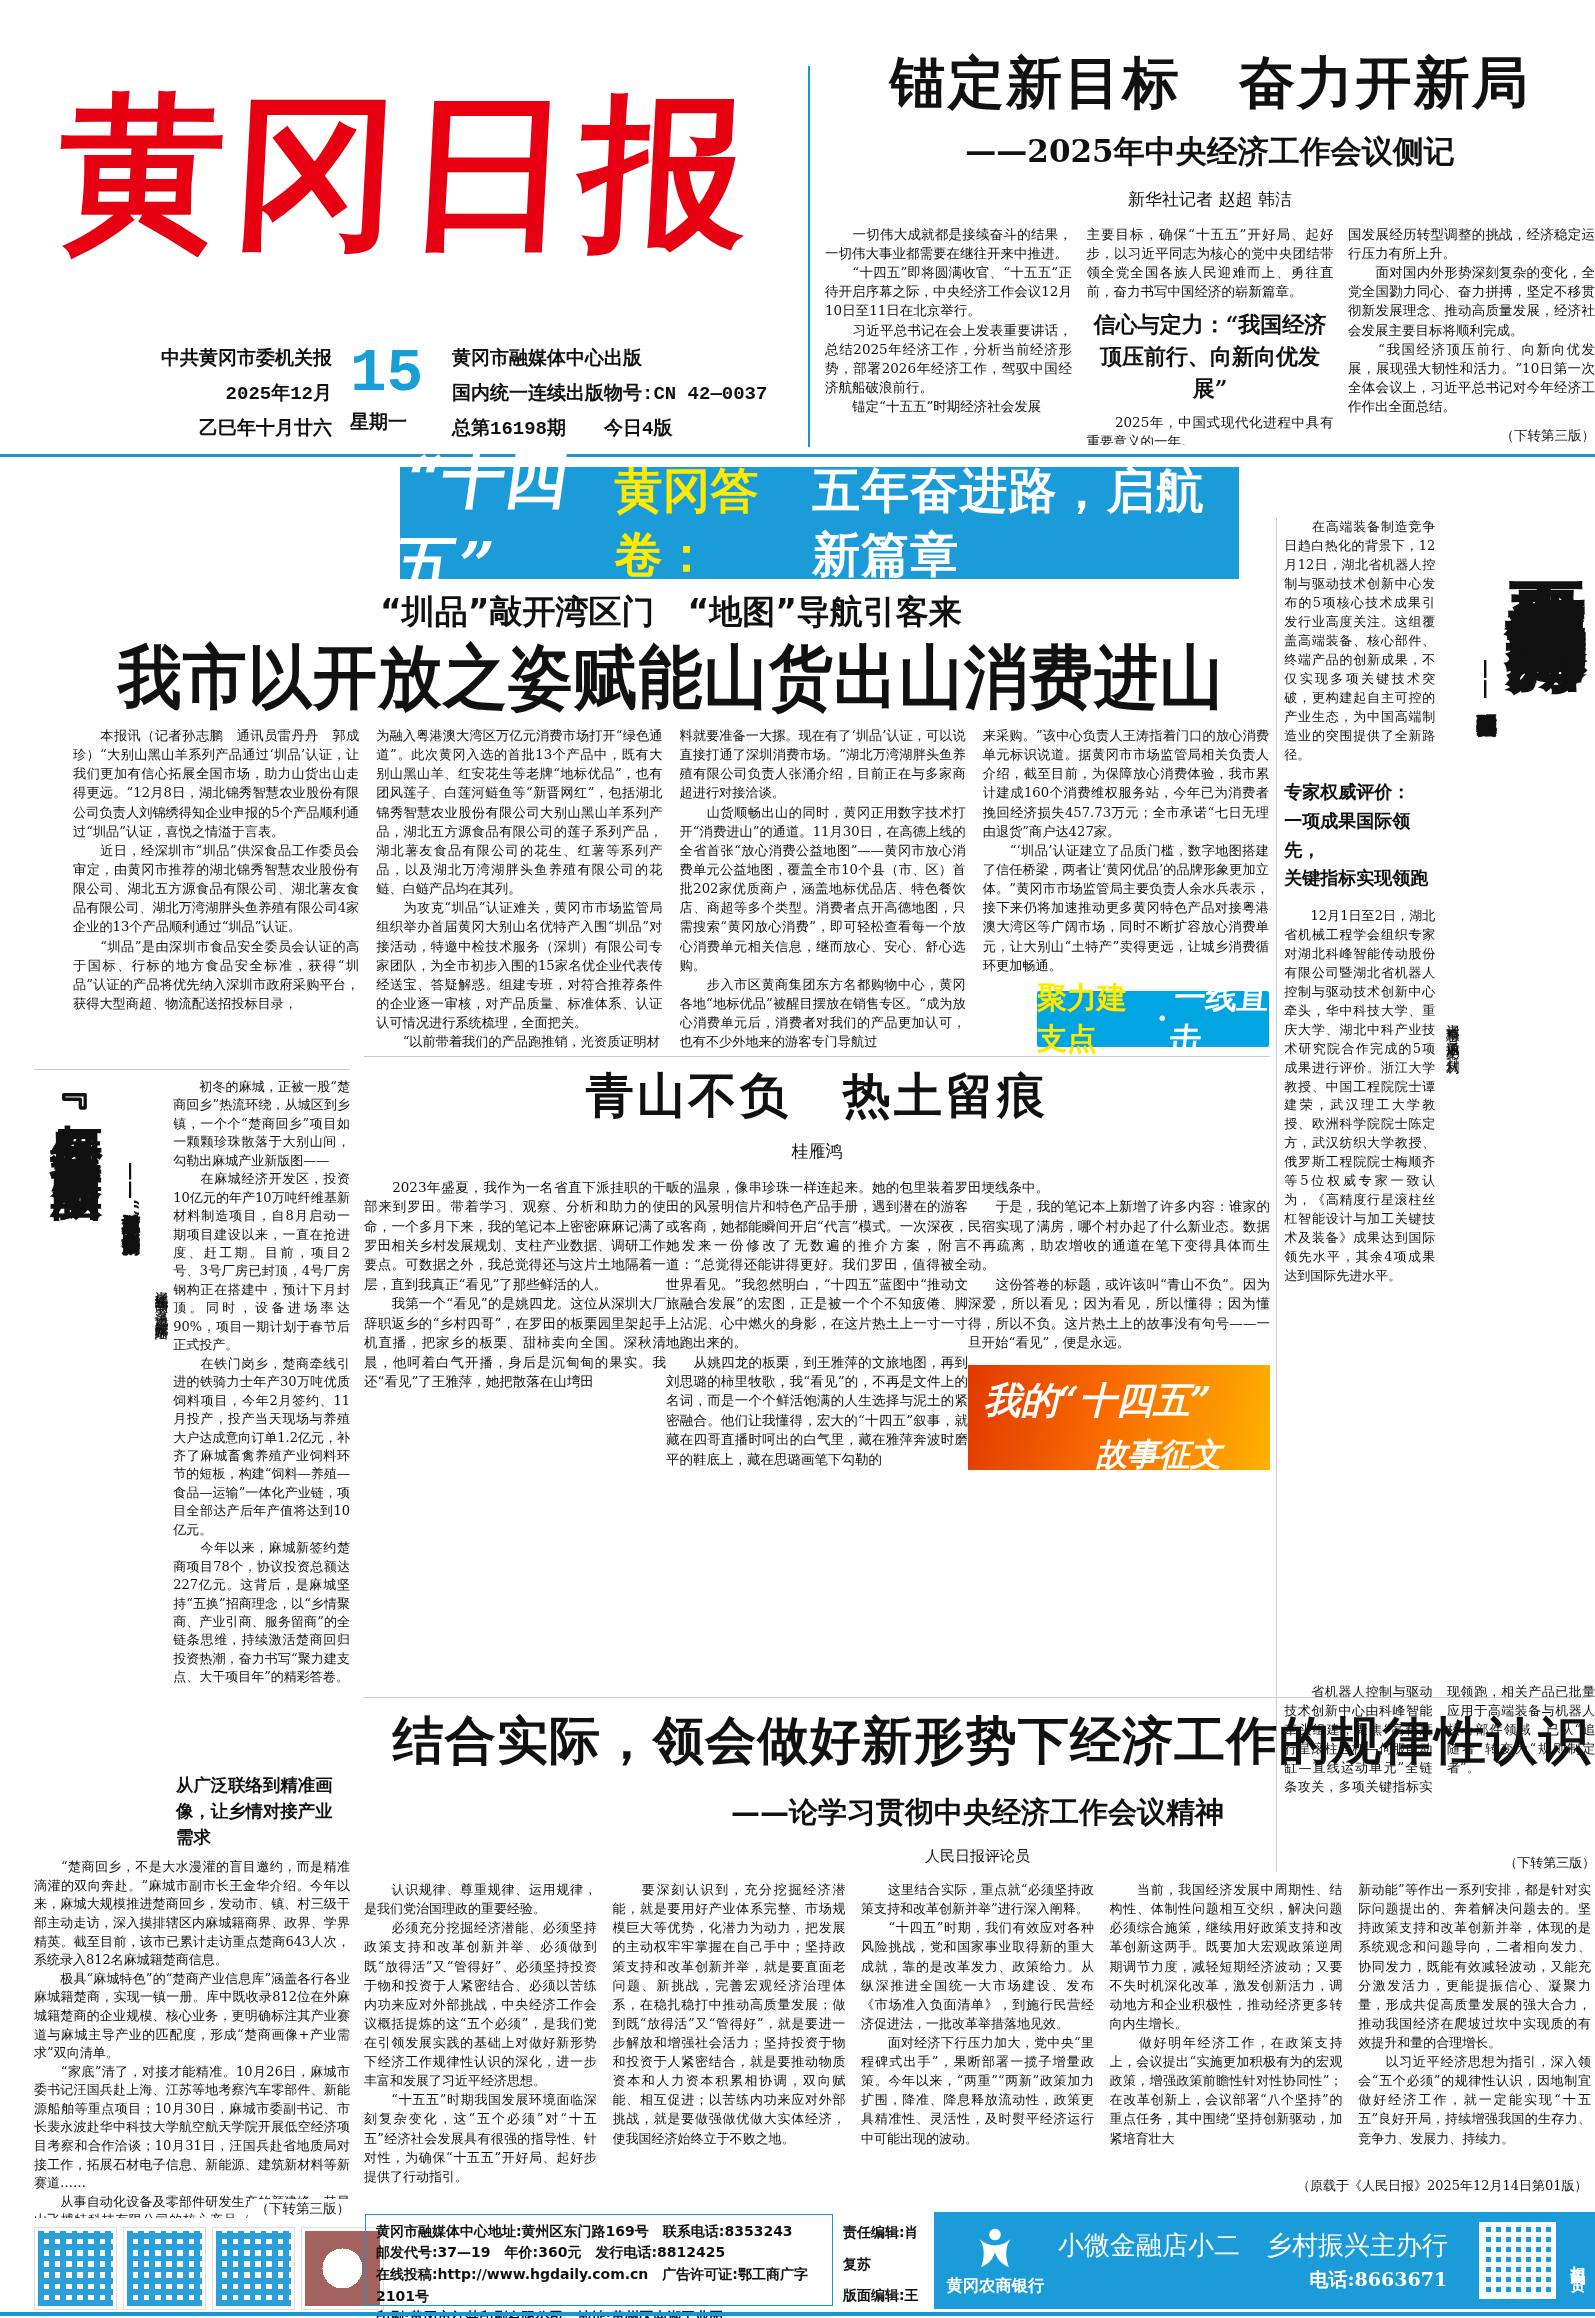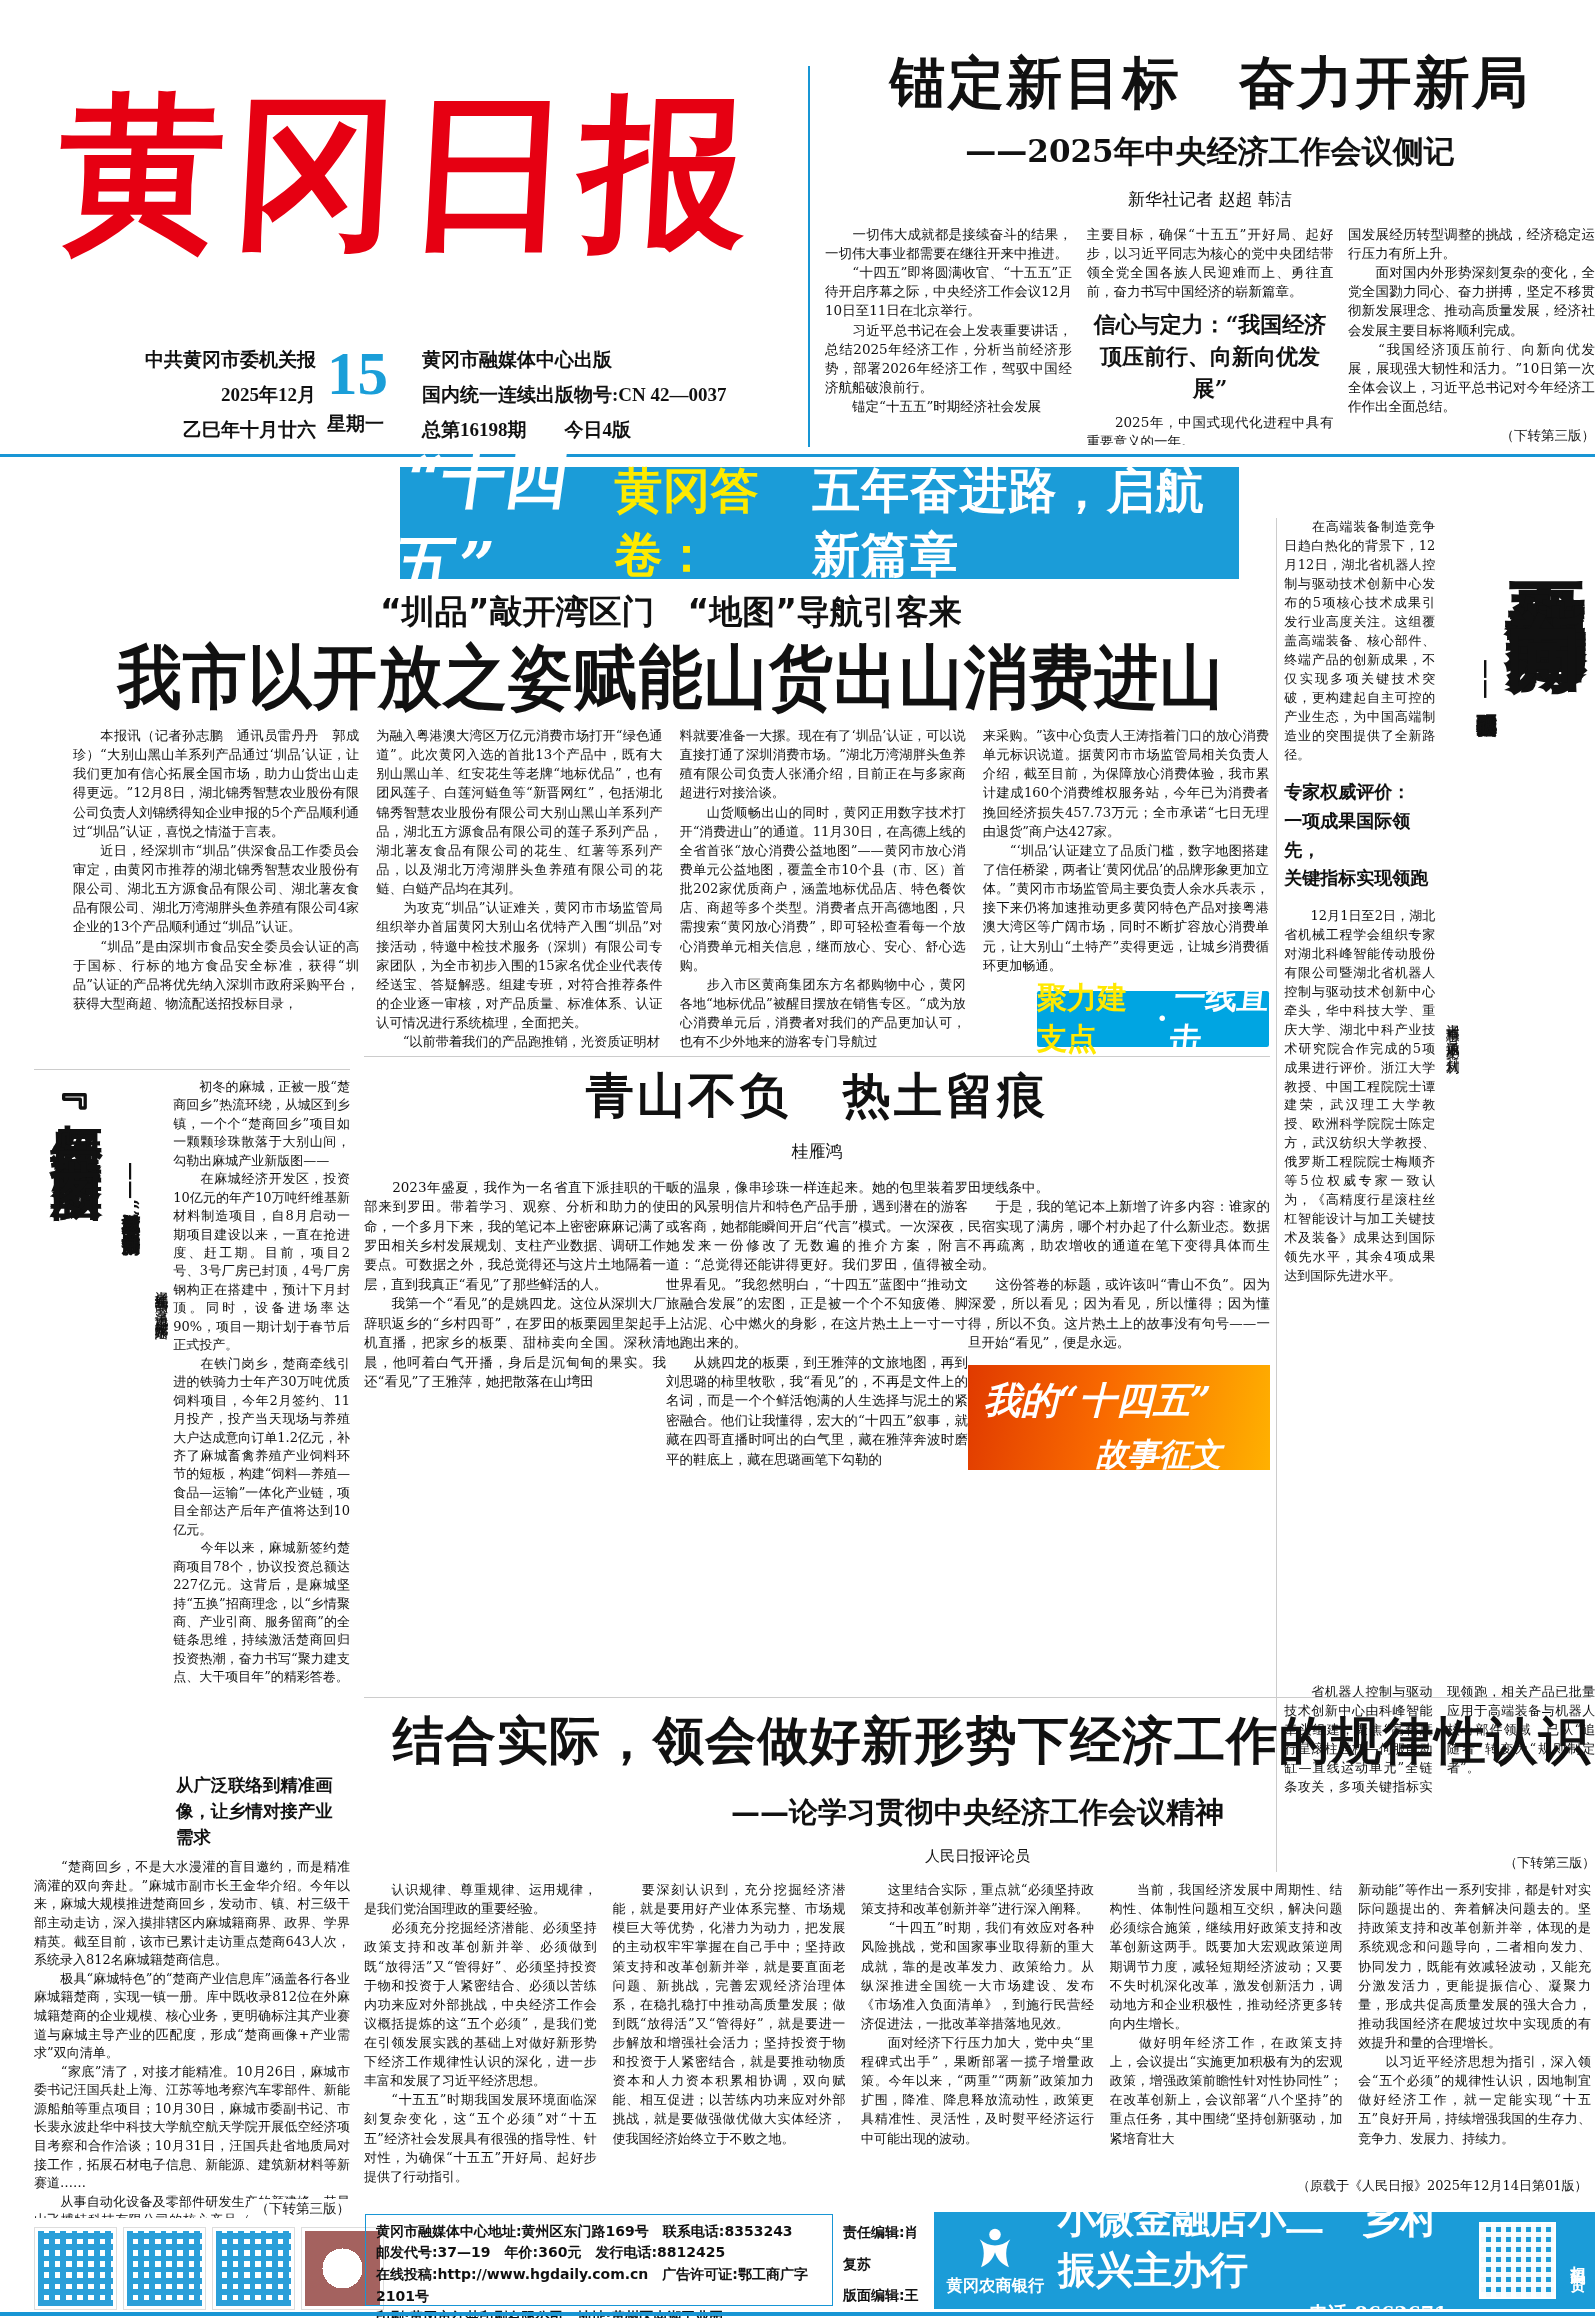--- a/index.html
+++ b/index.html
@@ -3,22 +3,22 @@
 <meta charset="utf-8">
 <style>
   html,body{margin:0;padding:0;background:#888;}
   .page{position:relative;width:1595px;height:2319px;background:#fff;overflow:hidden;
         font-family:"DejaVu Serif",serif;color:#111;}
   .v{writing-mode:vertical-rl;}
   .jcol{text-align:justify;white-space:pre-line;}
   
   .logo{position:absolute;left:59px;top:39px;width:737px;font-size:166px;line-height:1.6;
         font-weight:bold;color:#e60012;letter-spacing:7.9px;transform:skewX(-3deg);}
-  .minfo{position:absolute;left:108px;top:342px;width:686px;display:flex;gap:11px;
-         font-family:Liberation Serif, serif;font-weight:bold;font-size:19px;line-height:1.85;}
+  .minfo{position:absolute;left:124px;top:342px;width:686px;display:flex;gap:18px;
+         font-family:Liberation Mono, monospace;font-weight:bold;font-size:19px;line-height:1.85;}
   .minfo .l{width:208px;text-align:right;}
   .minfo .m{width:84px;text-align:left;}
   .day{font-size:61px;line-height:1.05;color:#1a9ed8;}
   .minfo .r{flex:1;}
   .vline{position:absolute;left:808px;top:66px;width:2.2px;height:381px;background:#1896d5;}
   .hline1{position:absolute;left:0;top:454px;width:1595px;height:2.8px;background:#1896d5;}
   .hline2{position:absolute;left:0;top:2312px;width:1595px;height:3.9px;background:#1896d5;}
   
   .ta{position:absolute;left:825px;top:52px;width:770px;}
   .ta-title{font-size:56px;font-weight:900;text-align:center;letter-spacing:2.2px;line-height:1.1;}
@@ -96,21 +96,21 @@
   .pubbox{position:absolute;left:365px;top:2214px;width:468px;height:92px;border:1.7px solid #1896d5;
           box-sizing:border-box;padding:5.6px 10px;font-family:"DejaVu Sans",sans-serif;
           font-weight:600;font-size:14px;line-height:1.55;}
   .editors{position:absolute;left:843px;top:2217px;width:89px;font-family:"DejaVu Sans",sans-serif;
            font-weight:600;font-size:14px;line-height:2.25;}
   .ad{position:absolute;left:934px;top:2212px;width:661px;height:97px;background:#1b9cd8;color:#fff;
       display:flex;align-items:center;box-sizing:border-box;padding:0 7.9px;gap:9px;}
   .ad-left{width:107px;text-align:center;}
   .ad-bank{font-size:16.3px;font-weight:bold;margin-top:1.1px;}
   .ad-mid{flex:1;}
-  .ad-slogan{font-size:38px;font-weight:700;font-family:"DejaVu Sans",sans-serif;}
+  .ad-slogan{font-size:26px;font-weight:400;font-family:"DejaVu Sans",sans-serif;}
   .ad-phone{font-size:19px;font-weight:bold;text-align:right;padding-right:22.5px;margin-top:4.5px;}
   .ad-qr{width:73px;height:73px;border:2.8px solid #fff;
          background:repeating-linear-gradient(0deg,rgba(255,255,255,.95) 0 5px,transparent 5px 10px),
                     repeating-linear-gradient(90deg,rgba(255,255,255,.95) 0 5px,#1b9cd8 5px 10px);}
   .ad-lab{width:22.5px;font-size:15px;font-weight:bold;letter-spacing:3.4px;}
 </style>
 </head>
 <body>
 
 <div class="page">

